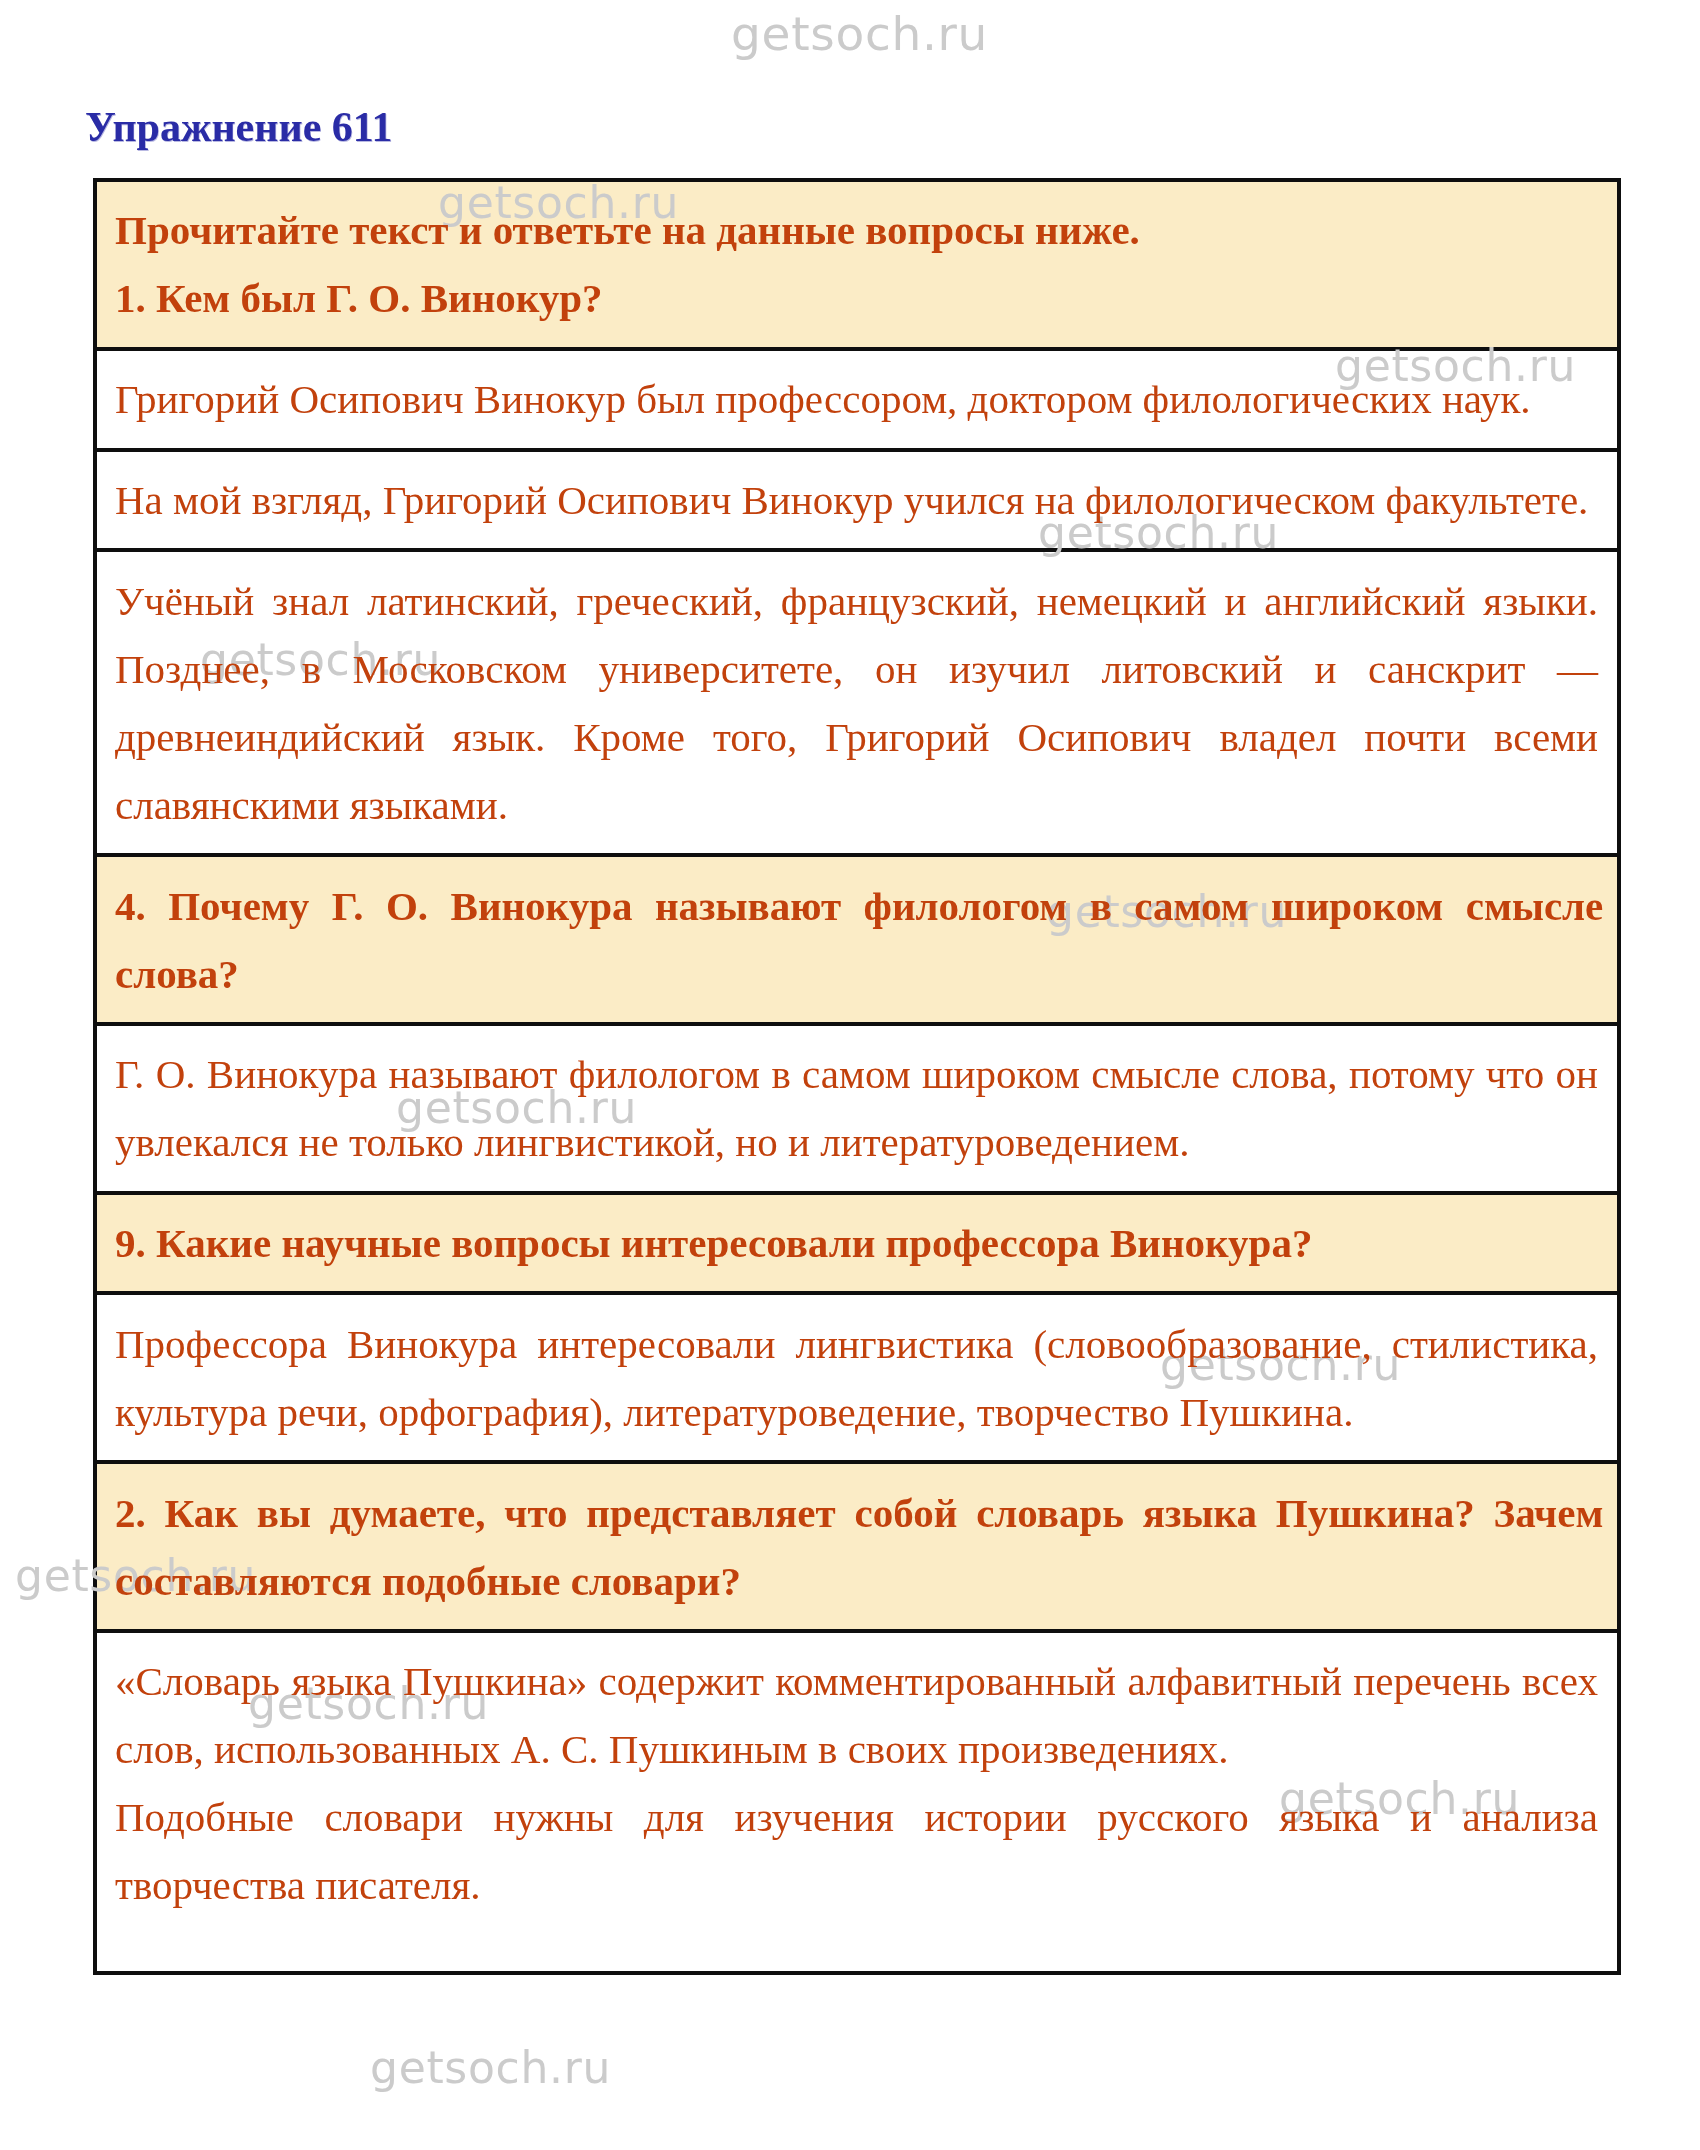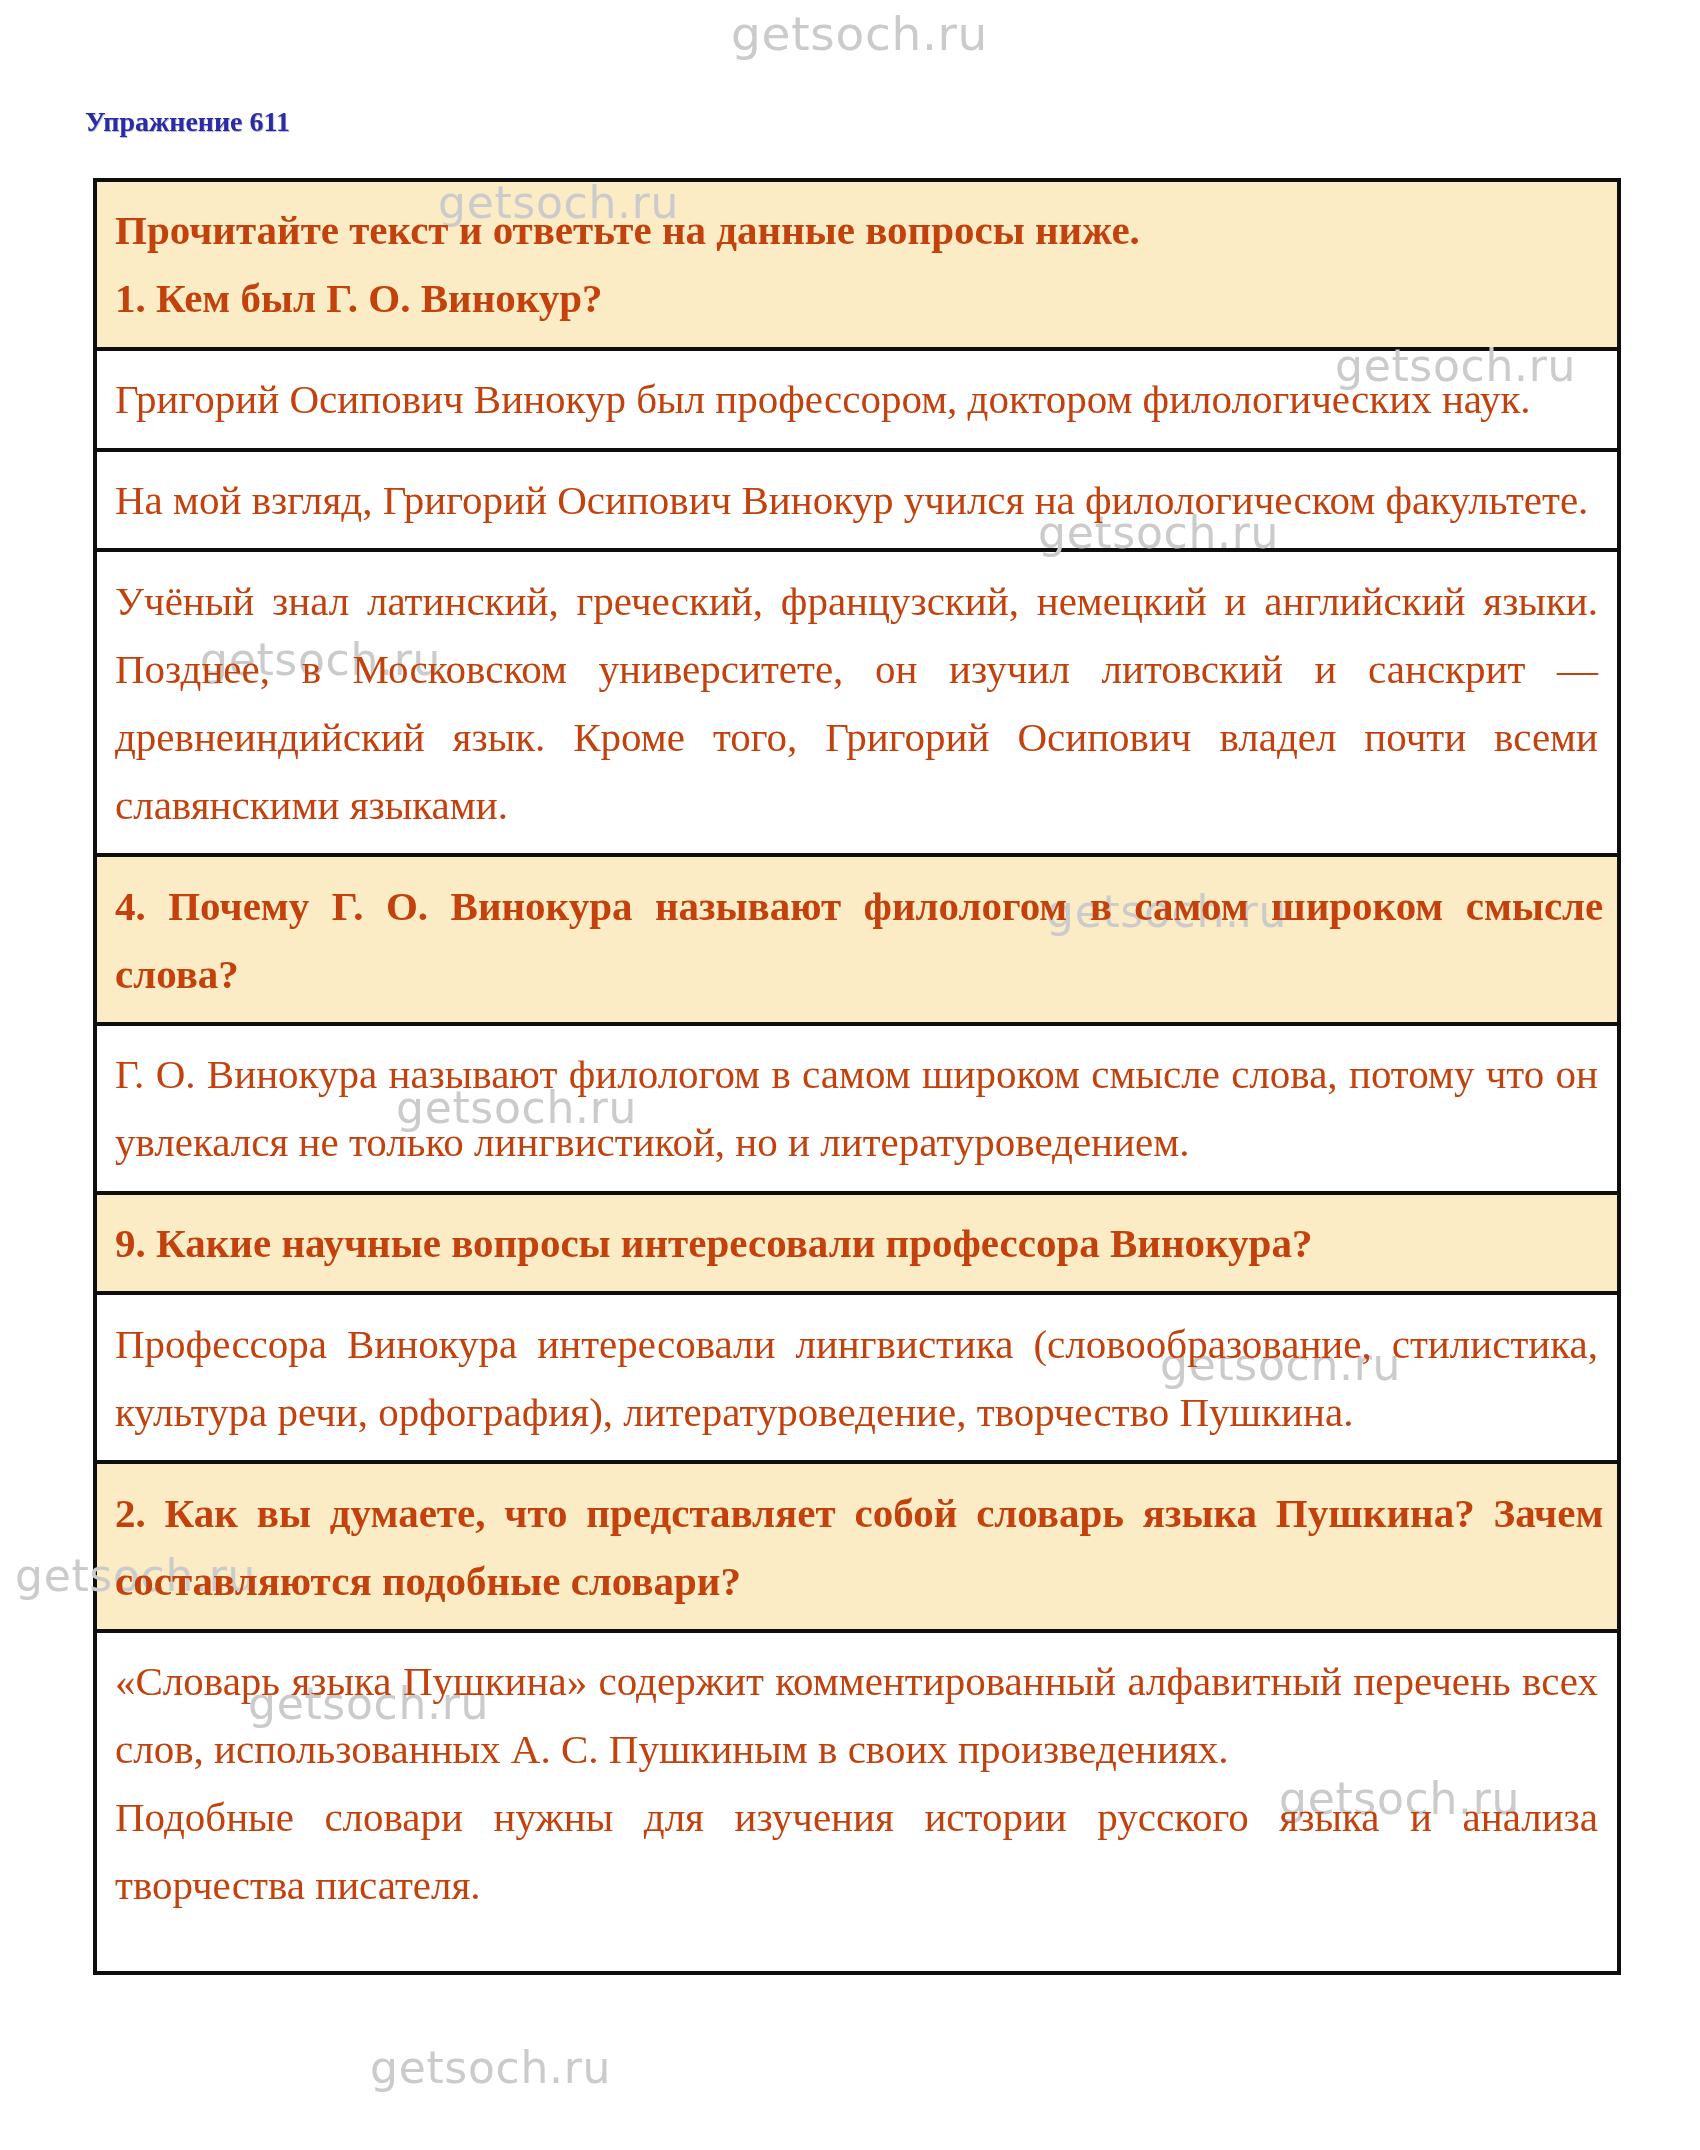--- a/index.html
+++ b/index.html
@@ -23,22 +23,22 @@
     color: #cbcbcb;
     z-index: 1;
     white-space: nowrap;
     letter-spacing: 0.7px;
     user-select: none;
   }
   
   .page-title {
     position: absolute;
     left: 85px;
-    top: 95px;
-    font-size: 28px;
+    top: 101px;
+    font-size: 42px;
     line-height: 53px;
     font-weight: bold;
     color: #2a2ca6;
     z-index: 2;
     text-shadow: 0.7px 0.7px 0 #b9b9e2;
   }
   
   table.qa {
     position: absolute;
     left: 93px;

